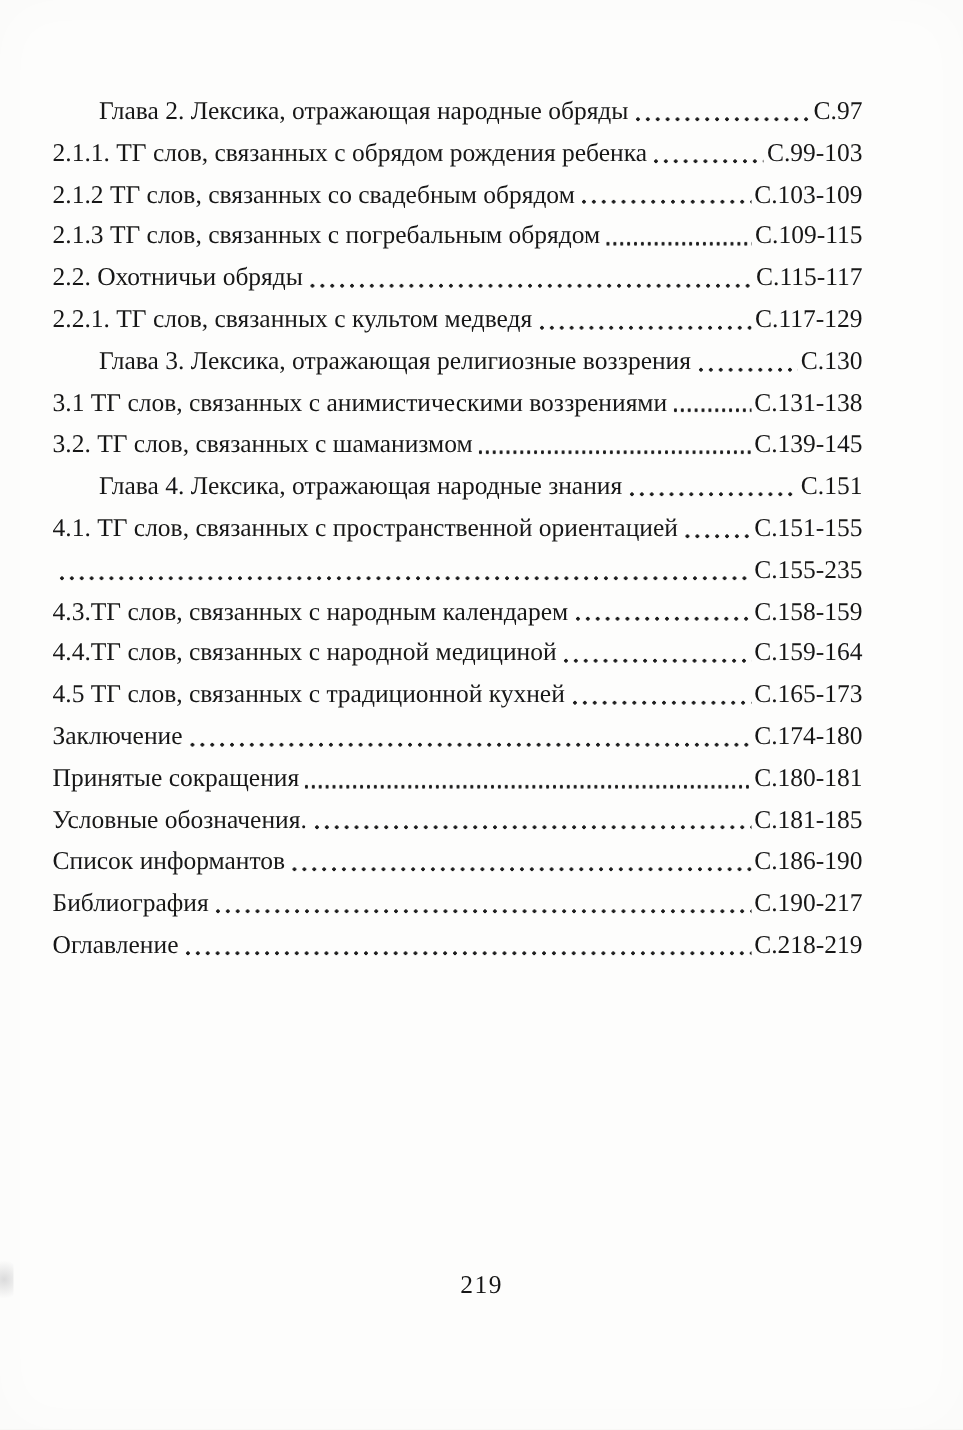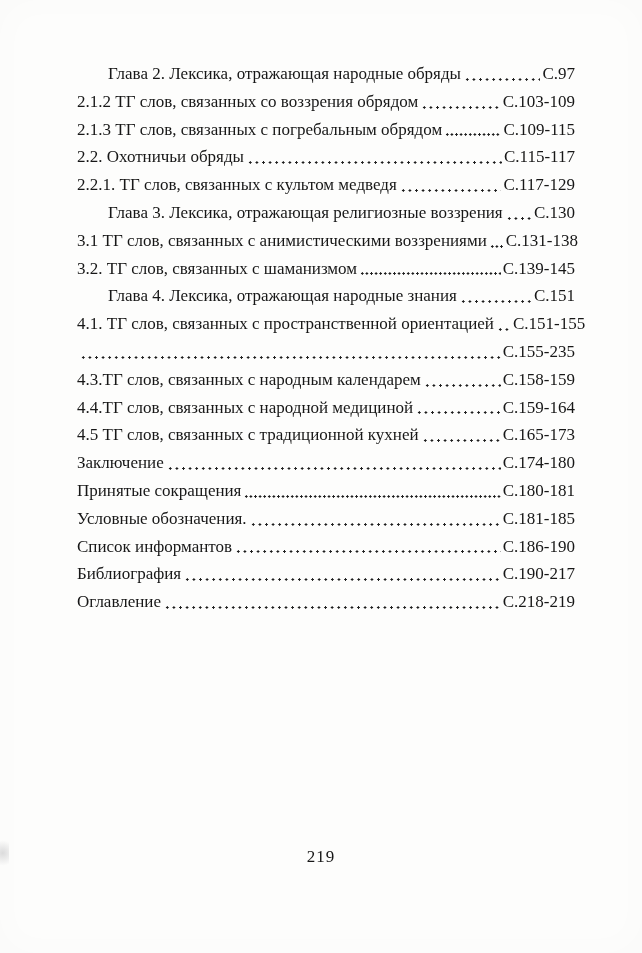--- a/index.html
+++ b/index.html
@@ -23,21 +23,20 @@
     top: 60px;
     left: 35px;
     right: 67px;
   }
   .toc-row {
     display: flex;
     align-items: stretch;
     line-height: 27.8px;
     font-size: 17px;
     white-space: nowrap;
-    margin-left: 42px;
   }
   .toc-row.indent { padding-left: 31px; }
   .toc-label { flex: 0 0 auto; }
   .toc-leader {
     flex: 1 1 auto;
     min-width: 14px;
     margin: 0 2px 0 3px;
     background-image: radial-gradient(circle, #1d1d1d 1.05px, rgba(0,0,0,0) 1.35px);
     background-size: 6.6px 5px;
     background-repeat: repeat-x;
@@ -70,23 +69,28 @@
 
 <div class="page">
   <div class="toc" id="toc-list">
   <div class="toc-row indent">
     <span class="toc-label">Глава 2.  Лексика, отражающая народные обряды</span>
     <span class="toc-leader"></span>
     <span class="toc-page">С.97</span>
   </div>
 
 
-
-  <div class="toc-row">
-    <span class="toc-label">2.1.2 ТГ слов, связанных со воззрения обрядом</span>
+  <div class="toc-row">
+    <span class="toc-label">2.1.1. ТГ слов, связанных с обрядом рождения ребенка</span>
+    <span class="toc-leader"></span>
+    <span class="toc-page">С.99-103</span>
+  </div>
+
+  <div class="toc-row">
+    <span class="toc-label">2.1.2 ТГ слов, связанных со свадебным обрядом</span>
     <span class="toc-leader"></span>
     <span class="toc-page">С.103-109</span>
   </div>
 
   <div class="toc-row">
     <span class="toc-label">2.1.3 ТГ слов, связанных с погребальным обрядом</span>
     <span class="toc-leader fine"></span>
     <span class="toc-page">С.109-115</span>
   </div>
 

